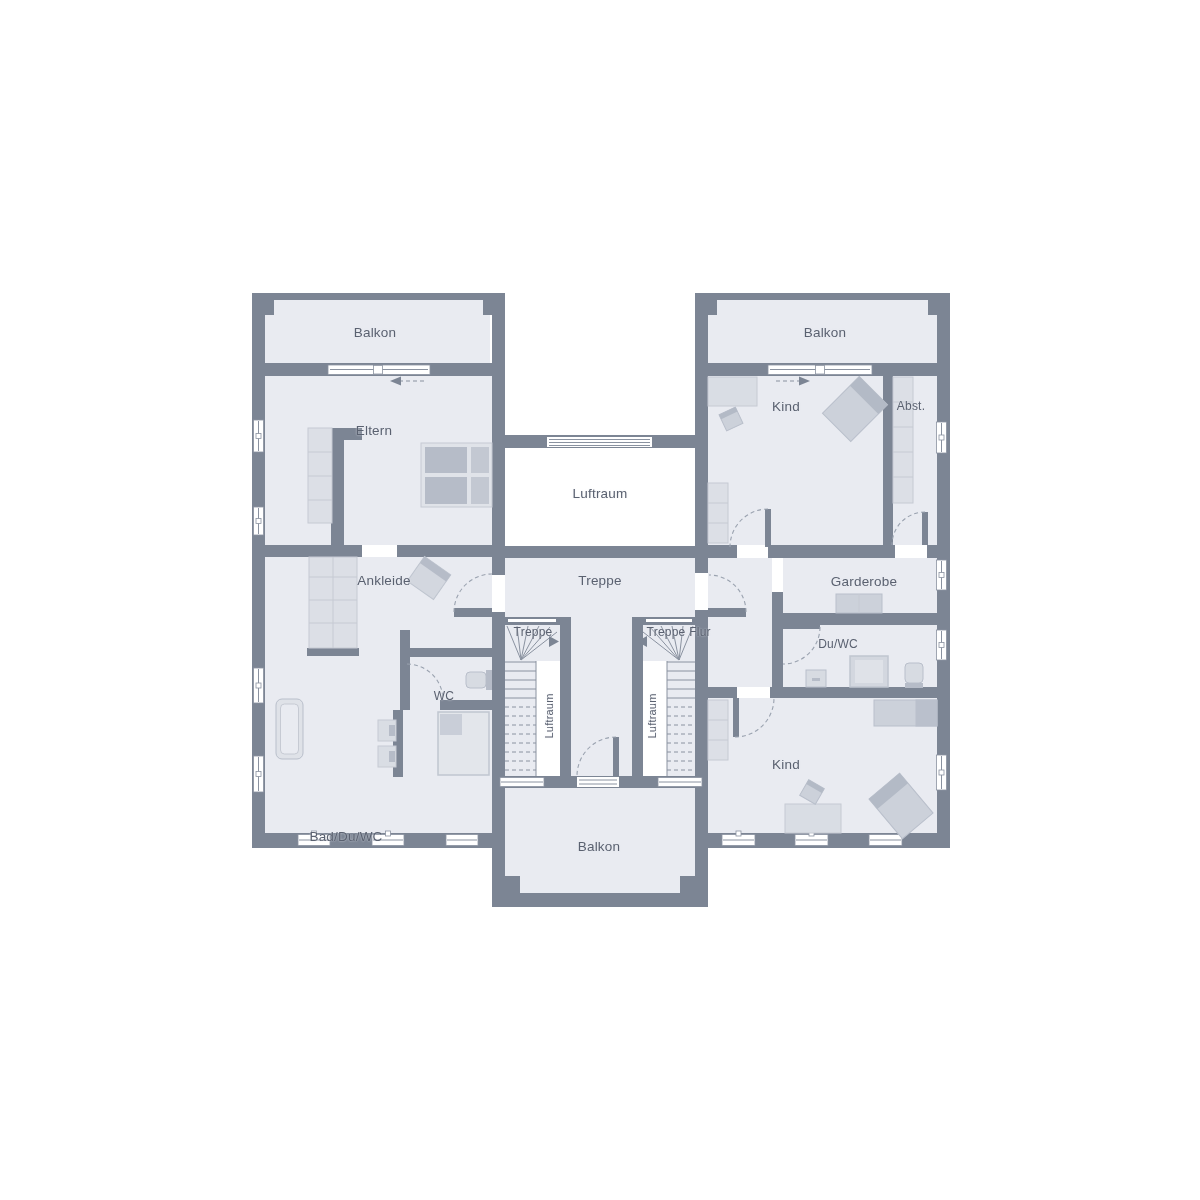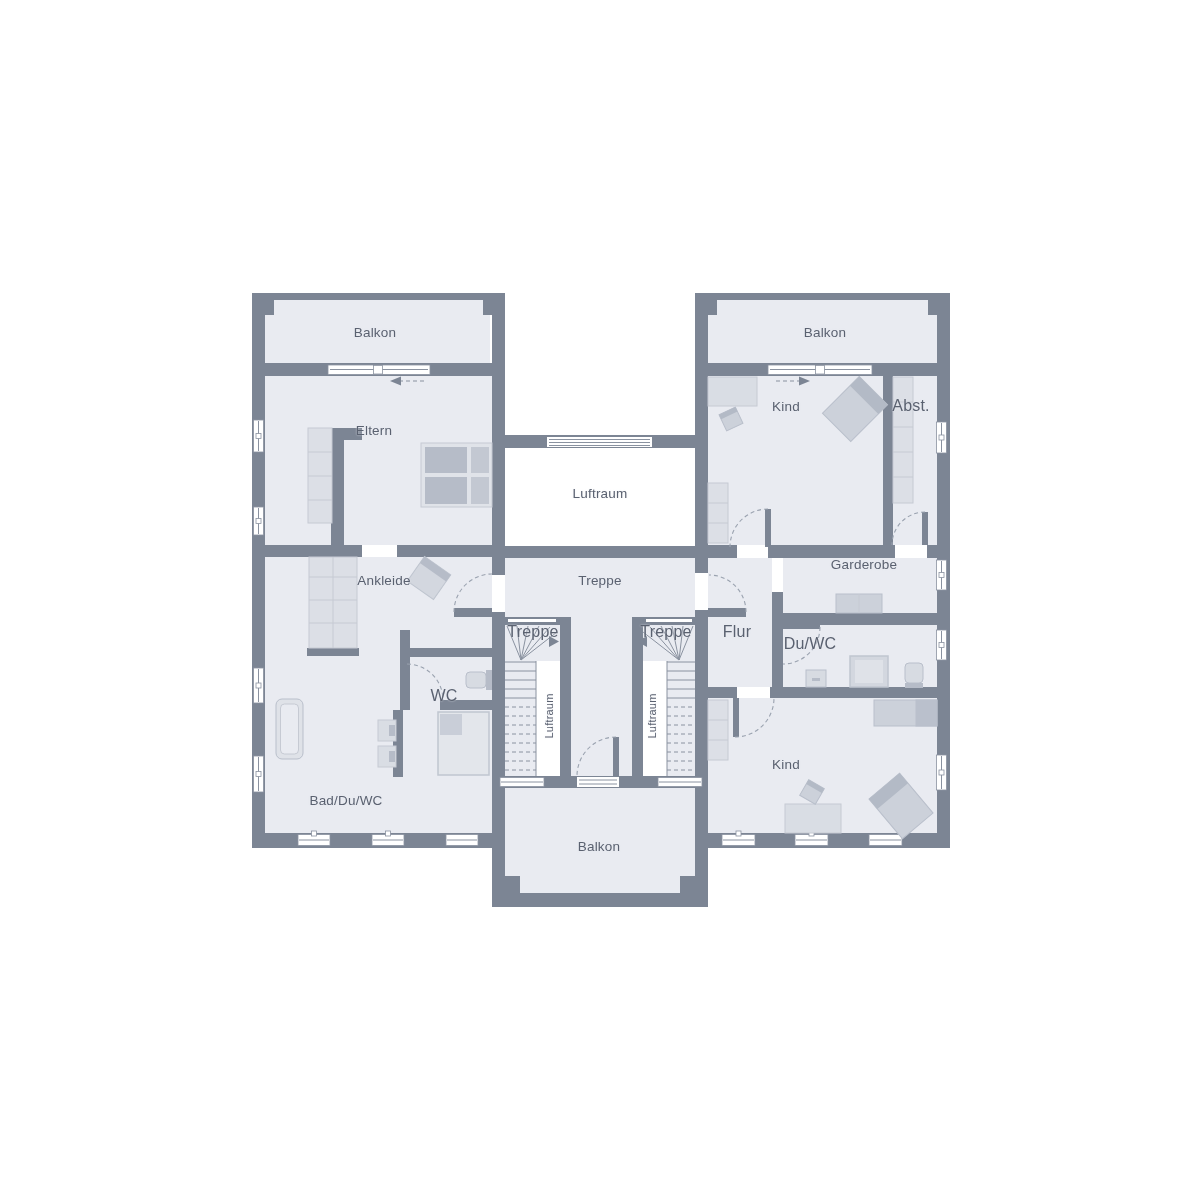--- a/index.html
+++ b/index.html
@@ -2,21 +2,21 @@
 <html style="--wall: #7c8594; --floor: #e9ebf1; --furn: #d9dde4; --furnd: #b6bcc8; --line: #c6cad3; --text: #5a6170;"><head>
 <meta charset="utf-8">
 <style>
   html,body{margin:0;padding:0;background:#fff;}
   .plan{position:relative;width:1200px;height:1004px;background:#fff;
         font-family:"Liberation Sans",sans-serif;overflow:hidden;}
   .plan svg{position:absolute;left:0;top:0;}
   .lbl{position:absolute;transform:translate(-50%,-50%);color:var(--text,#5a6170);
        font-size:13.5px;white-space:nowrap;letter-spacing:.2px;z-index:5;
        text-shadow:0 0 2px rgba(233,235,241,.85);}
-  .sm{font-size:16px;}
+  .sm{font-size:12px;}
   .vert{transform:translate(-50%,-50%) rotate(-90deg);font-size:11px;}
   
   .w  {fill:var(--wall,#7c8594);}
   .fl {fill:var(--floor,#e9ebf1);}
   .wh {fill:#ffffff;}
   .fu {fill:var(--furn,#d9dde4);stroke:var(--line,#c6cad3);stroke-width:1;}
   .fu2{fill:#dcdfe6;stroke:#c6cad3;stroke-width:1;}
   .fud{fill:var(--furnd,#b6bcc8);}
   .fum{fill:#ccd1da;stroke:#b9bfcb;stroke-width:1;}
   .ln {stroke:#c6cad3;stroke-width:1;fill:none;}
@@ -358,25 +358,25 @@
 </svg>
 
 <span class="lbl" style="left:375px;top:332px">Balkon</span>
 <span class="lbl" style="left:825px;top:332px">Balkon</span>
 <span class="lbl" style="left:374px;top:430px">Eltern</span>
 <span class="lbl" style="left:786px;top:406px">Kind</span>
 <span class="lbl sm" style="left:911px;top:406px">Abst.</span>
 <span class="lbl" style="left:600px;top:493px">Luftraum</span>
 <span class="lbl" style="left:600px;top:580px">Treppe</span>
 <span class="lbl" style="left:384px;top:580px">Ankleide</span>
-<span class="lbl" style="left:864px;top:564px">Garderobe</span>
+<span class="lbl" style="left:864px;top:581px">Garderobe</span>
 <span class="lbl sm" style="left:533px;top:632px">Treppe</span>
 <span class="lbl sm" style="left:666px;top:632px">Treppe</span>
-<span class="lbl sm" style="left:737px;top:632px">Flur</span>
+<span class="lbl sm" style="left:700px;top:632px">Flur</span>
 <span class="lbl sm" style="left:444px;top:696px">WC</span>
-<span class="lbl sm" style="left:810px;top:644px">Du/WC</span>
+<span class="lbl sm" style="left:838px;top:644px">Du/WC</span>
 <span class="lbl vert" style="left:549px;top:716px">Luftraum</span>
 <span class="lbl vert" style="left:652px;top:716px">Luftraum</span>
 <span class="lbl" style="left:786px;top:764px">Kind</span>
-<span class="lbl" style="left:346px;top:800px">Bad/Du/WC</span>
+<span class="lbl" style="left:346px;top:836px">Bad/Du/WC</span>
 <span class="lbl" style="left:599px;top:846px">Balkon</span>
 
 </div>
 
 </body></html>

